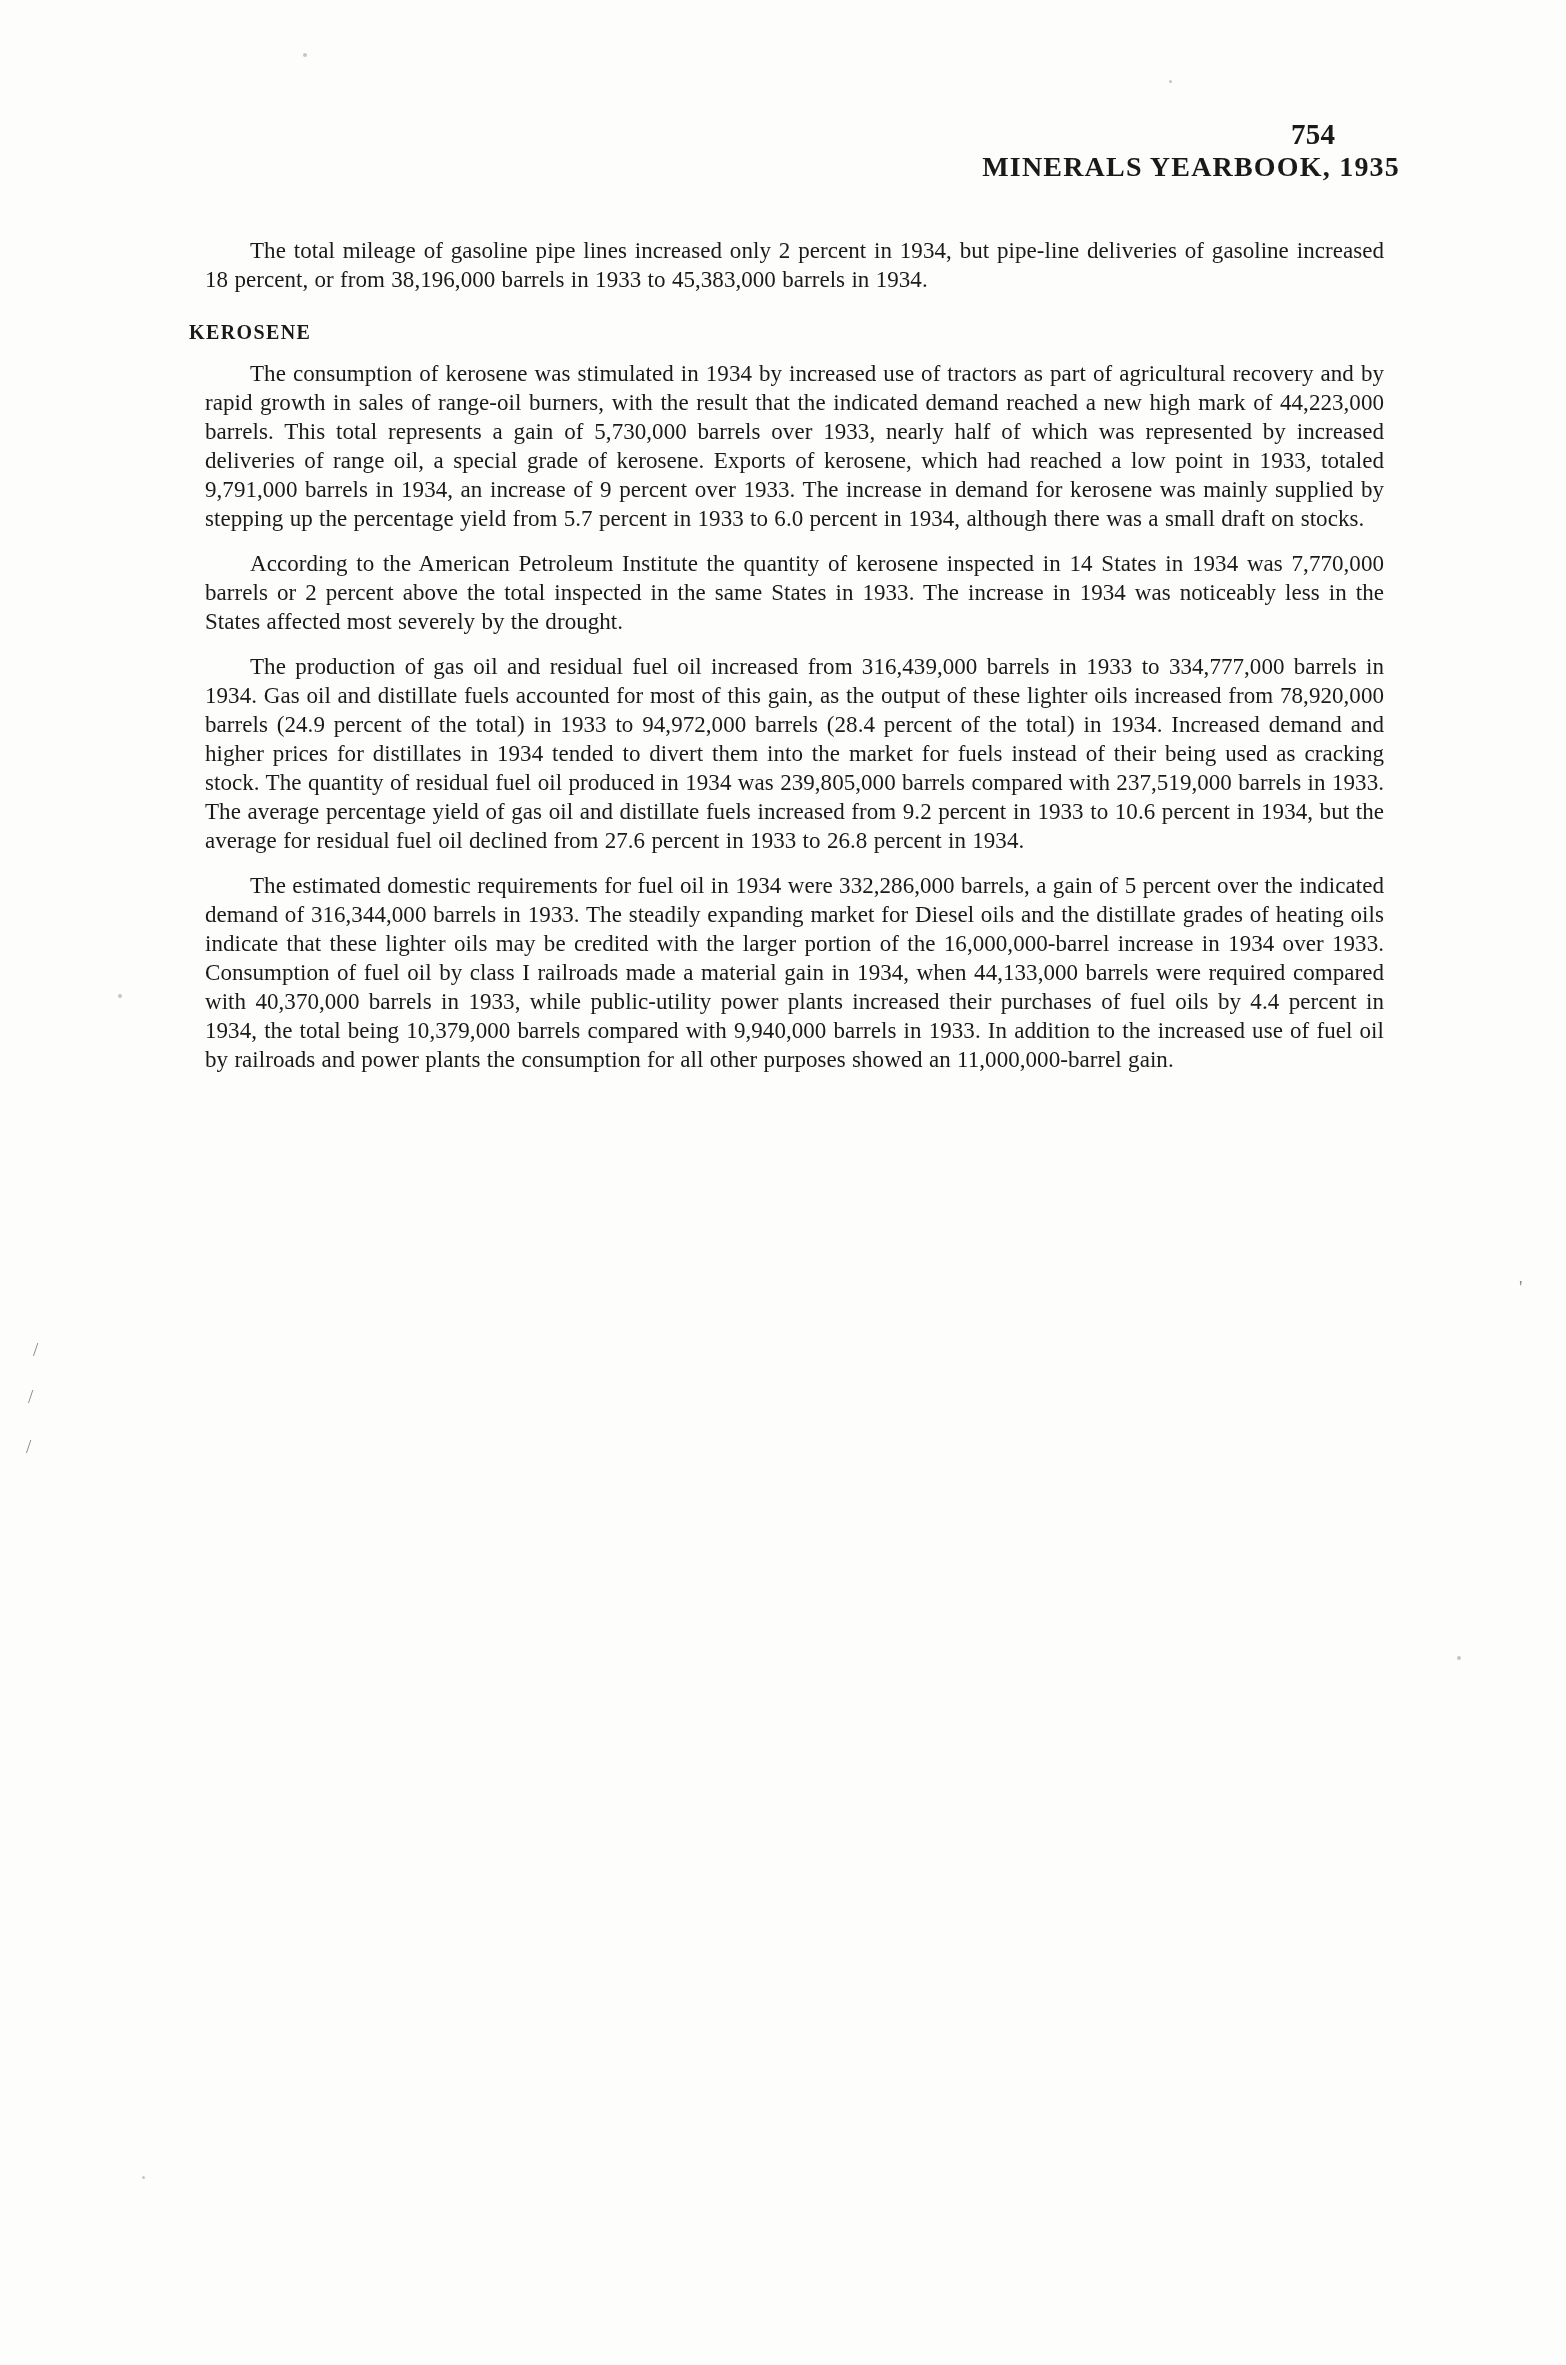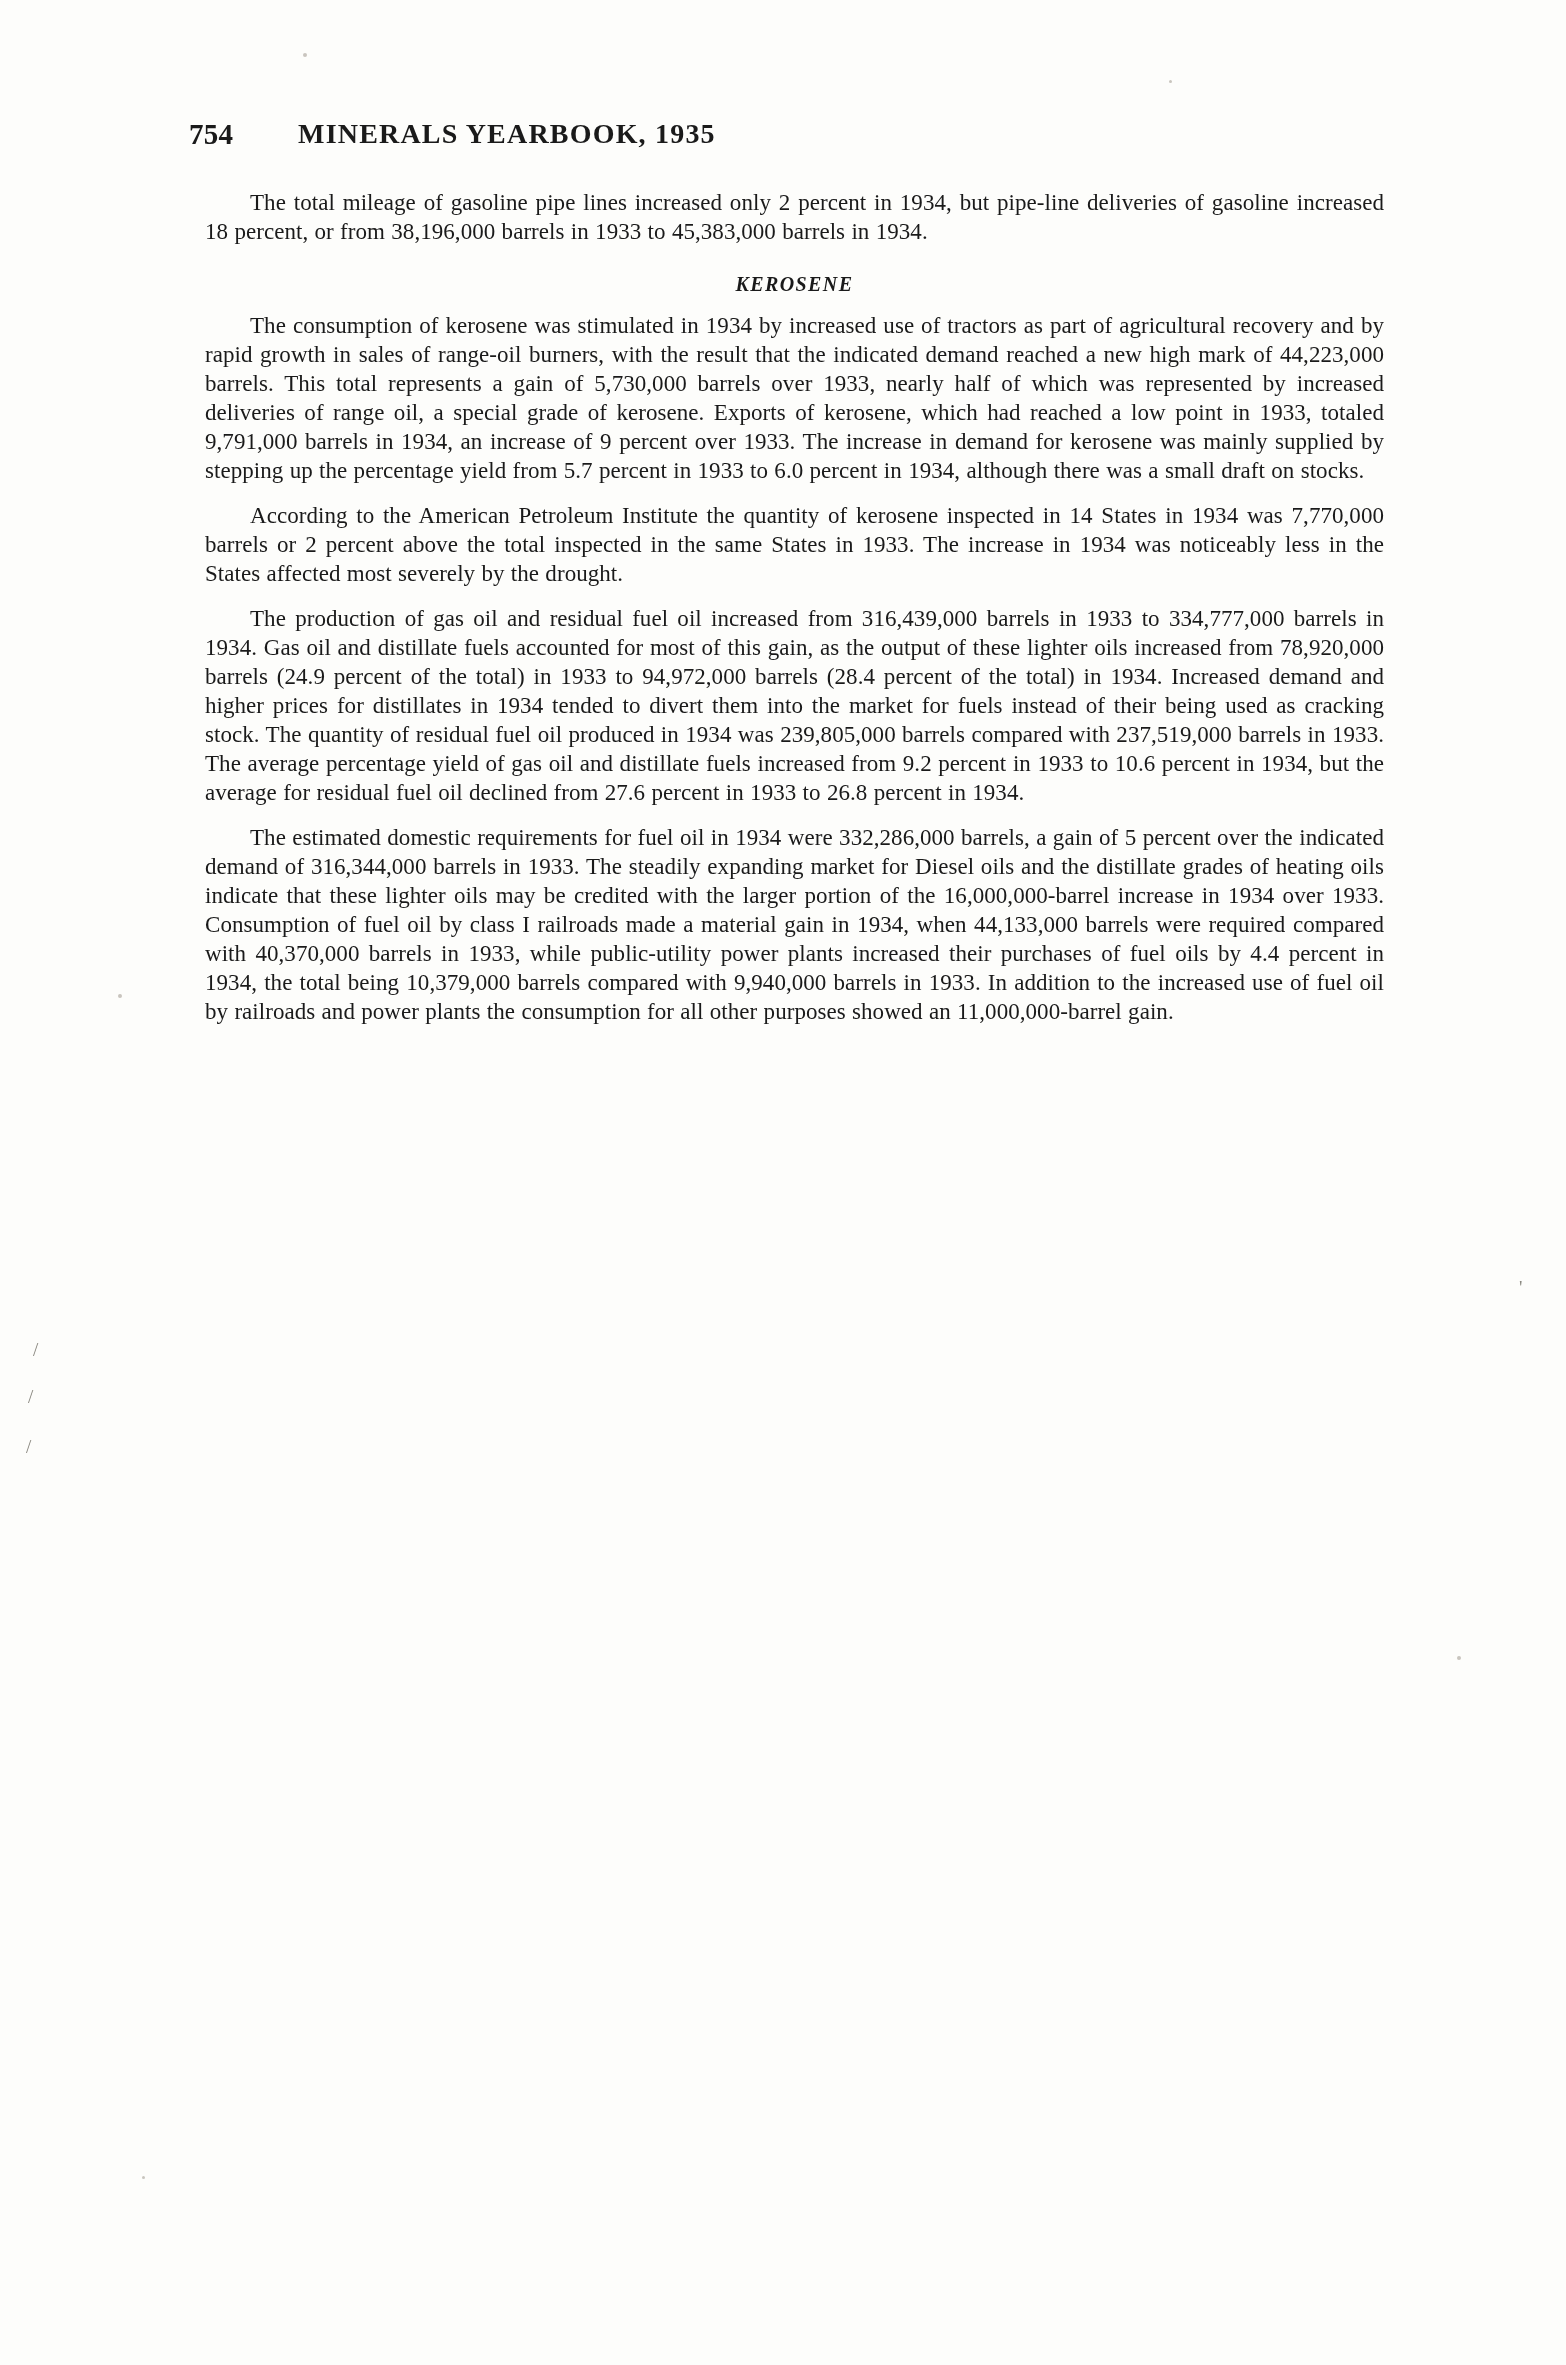--- a/index.html
+++ b/index.html
@@ -24,22 +24,23 @@
     background: #fdfdfb;
   }
   .content {
     position: absolute;
     left: 189px;
     top: 118px;
     width: 1211px;
   }
   .header-row {
     display: flex;
-    align-items: flex-start;
-    margin-bottom: 38px;
+    align-items: flex-end;
+    margin-bottom: 54px;
+    flex-direction: column;
   }
   .page-number {
     font-size: 29px;
     font-weight: 700;
     letter-spacing: 0.2px;
     width: 109px;
   }
   .running-head {
     font-size: 28px;
     font-weight: 700;
@@ -51,28 +52,26 @@
     font-size: 23px;
     line-height: 1.26;
     text-align: justify;
     text-justify: inter-word;
     margin: 16px;
     text-indent: 45px;
     letter-spacing: 0.05px;
     word-spacing: 0.5px;
   }
   .section-head {
-    text-align: center;
     font-size: 20px;
     font-weight: 700;
     letter-spacing: 1.4px;
     margin: 26.5px 0 16px 0;
     font-variant: small-caps;
     text-transform: uppercase;
-    font-style: italic;
   }
   .section-head sup {
     font-size: 12.3px;
     font-weight: 700;
     letter-spacing: 0;
     vertical-align: super;
   }
   .para-block > p.body + p.body {
     margin-top: 0;
   }

